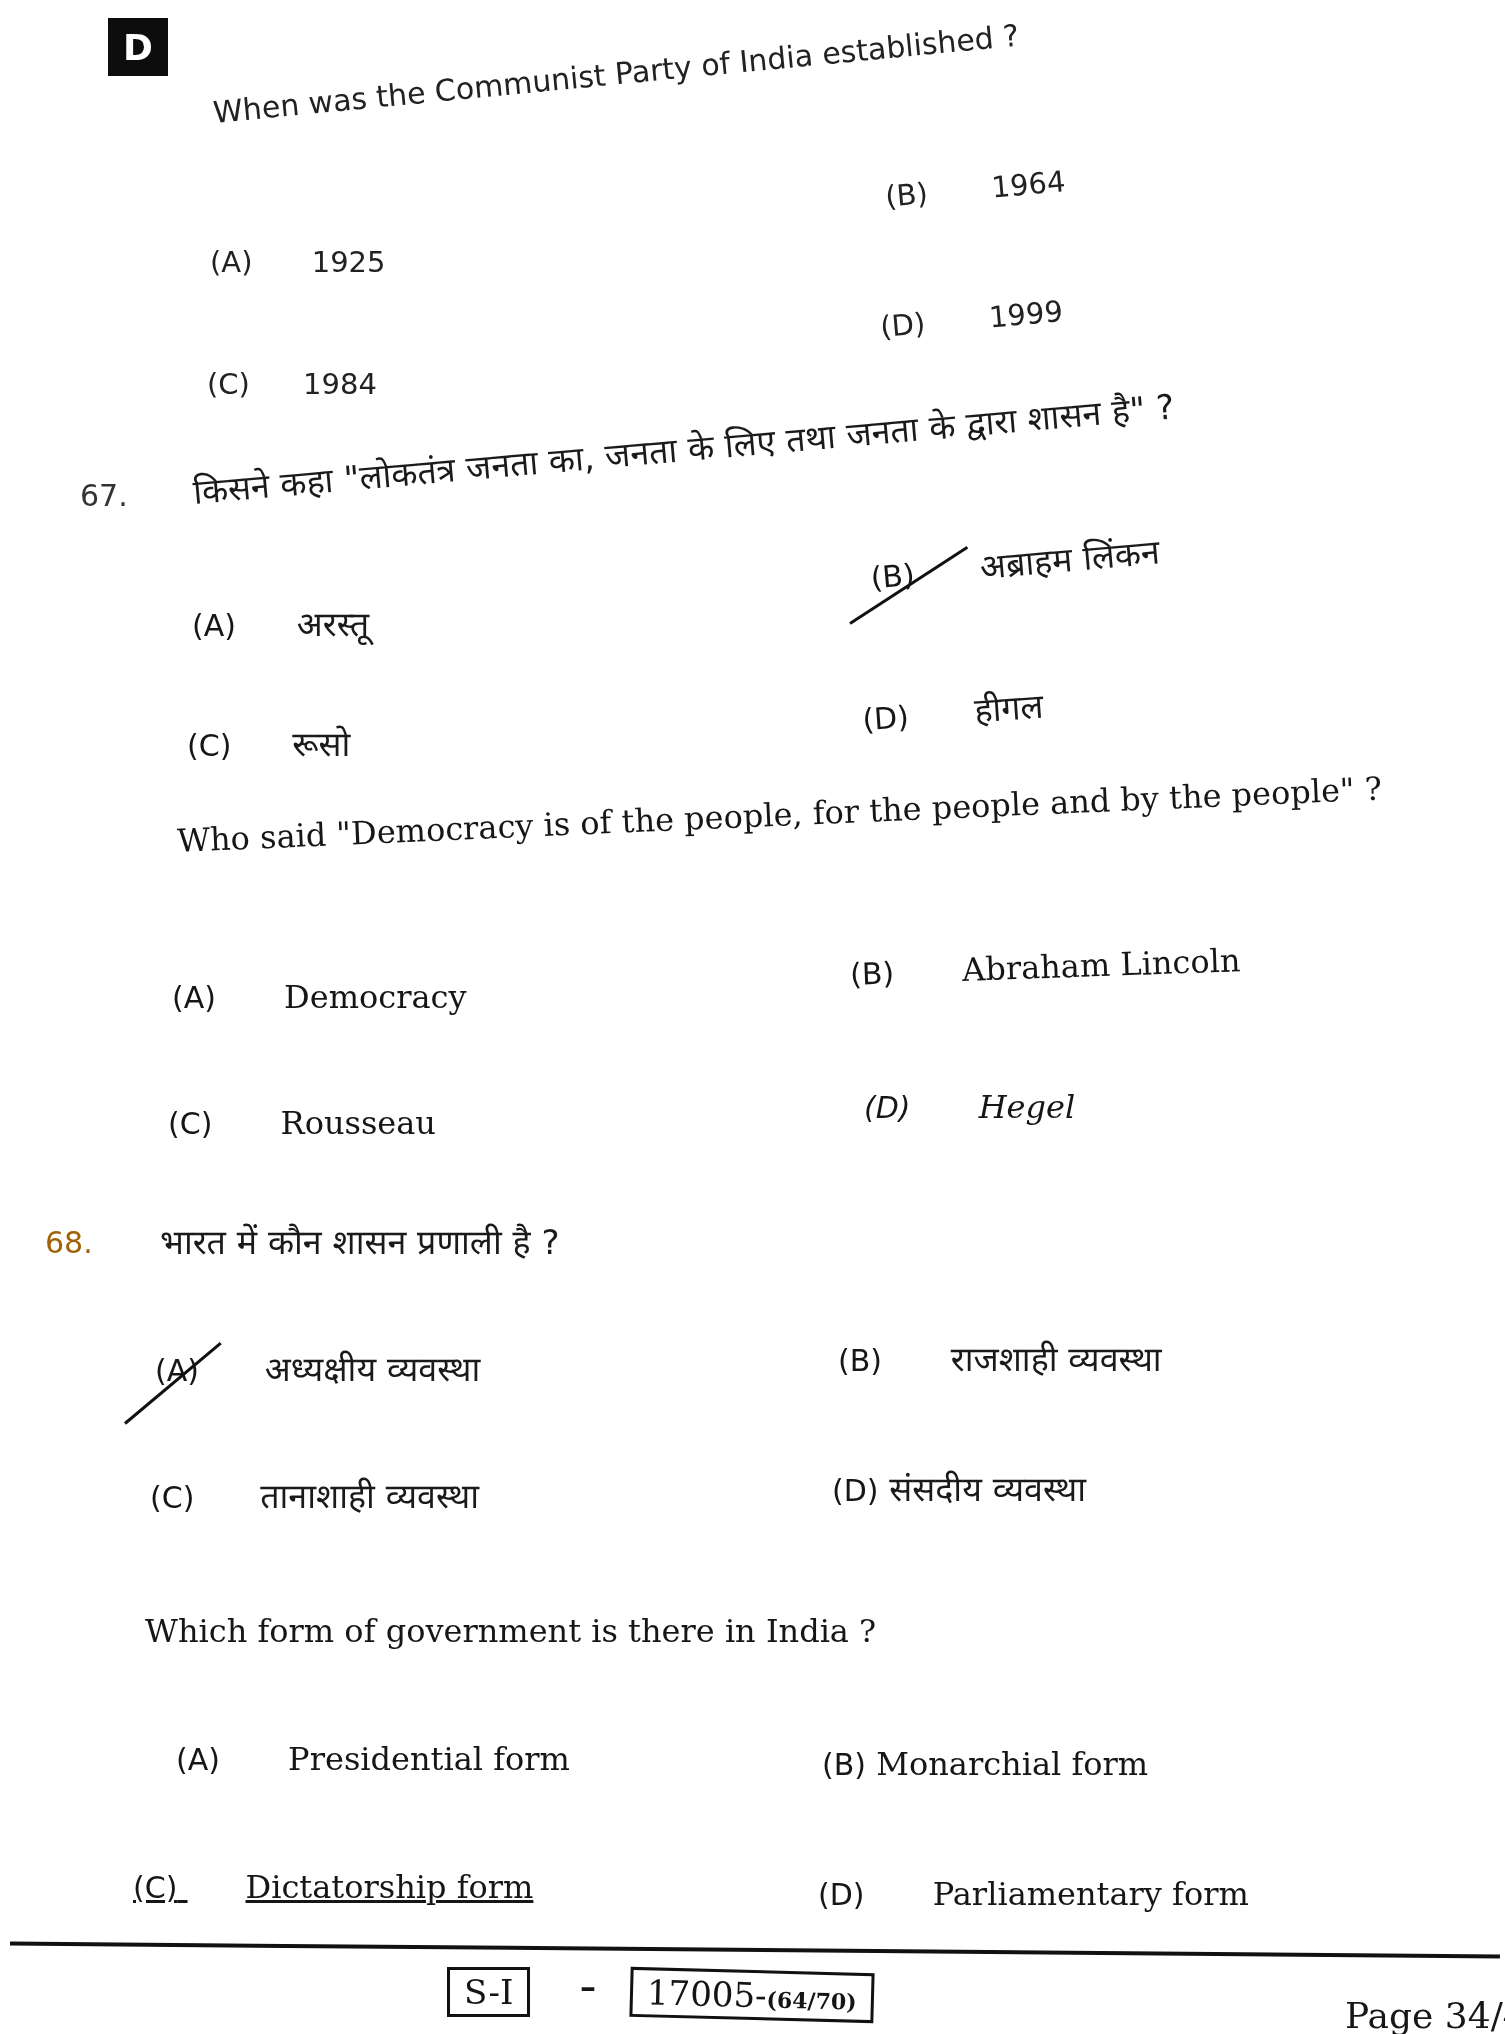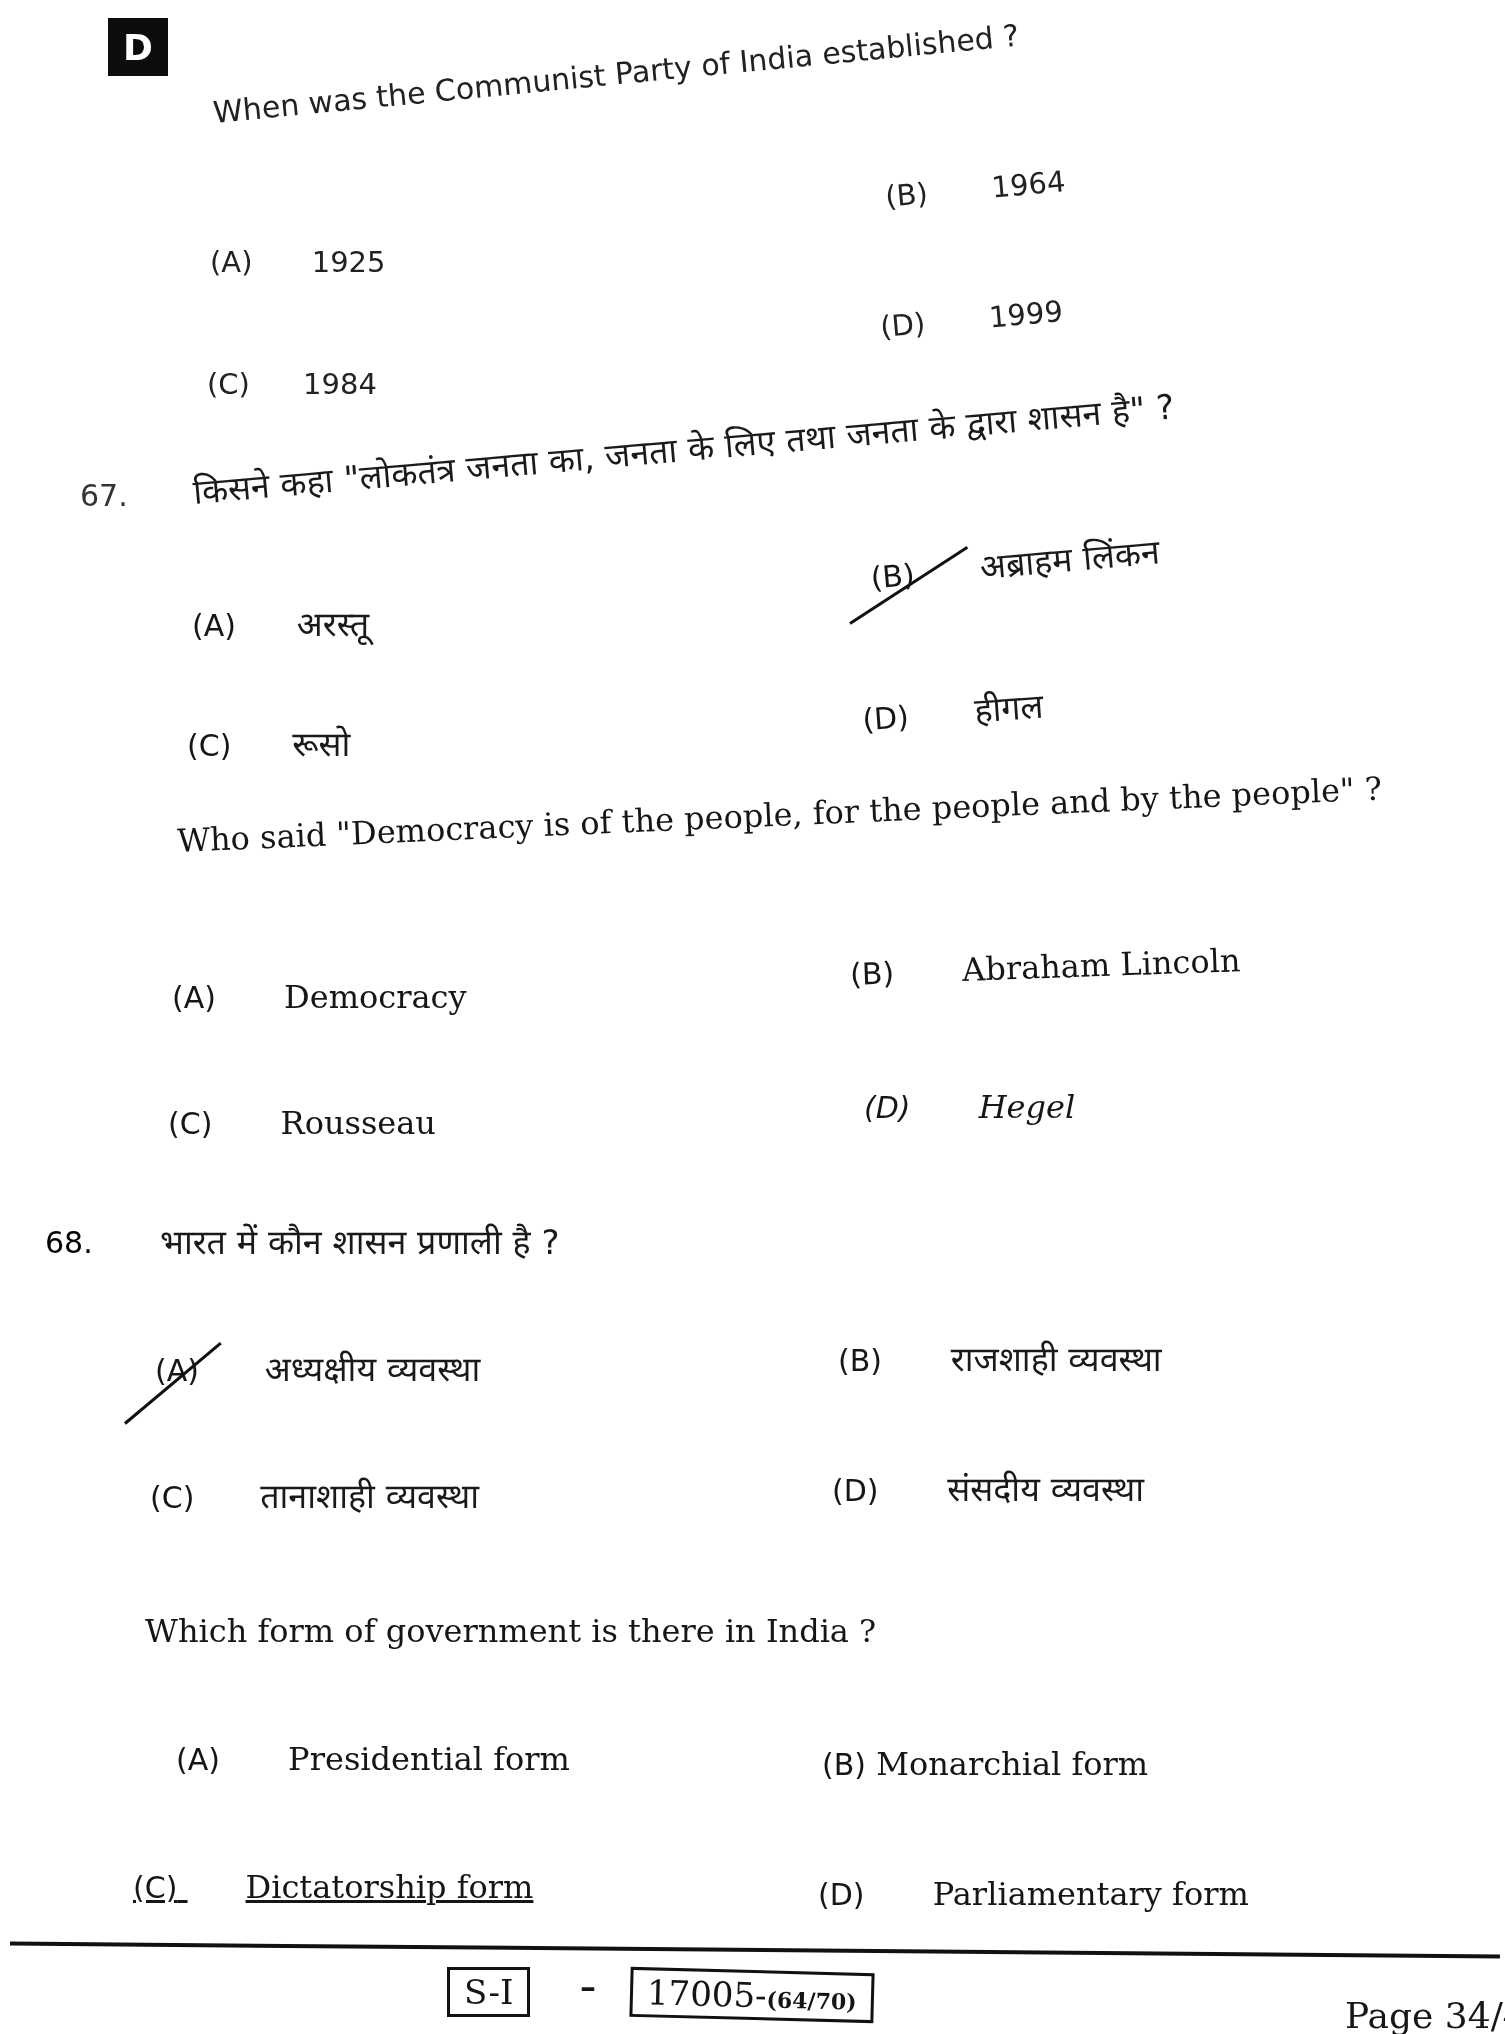--- a/index.html
+++ b/index.html
@@ -11,21 +11,21 @@
     .badge {
       left: 108px; top: 18px; width: 60px; height: 58px; background: #0d0d0d; color: #fff;
       font-family: "DejaVu Sans", sans-serif; font-weight: bold; font-size: 36px;
       display: flex; align-items: center; justify-content: center;
     }
     .q-en-old { font-family: "DejaVu Sans", sans-serif; font-size: 30px; color: #222; }
     .opt-old { font-family: "DejaVu Sans", sans-serif; font-size: 29px; color: #222; }
     .hi { font-family: "DejaVu Sans", sans-serif; font-size: 34px; color: #1a1a1a; }
     .en { font-family: "DejaVu Serif", serif; font-size: 32px; color: #161616; }
     .lbl { font-family: "DejaVu Sans", sans-serif; font-size: 30px; color: #161616; }
-    .qnum { font-family: "DejaVu Sans", sans-serif; font-size: 30px; color: #000000; }
+    .qnum { font-family: "DejaVu Sans", sans-serif; font-size: 30px; color: #a16207; }
     .strike { position: absolute; height: 3px; background: #111; transform-origin: left center; }
     .footer-line { left: 10px; top: 1948px; width: 1490px; height: 4px; background: #111; transform: rotate(0.5deg); }
     .box {
       border: 3px solid #111; font-family: "DejaVu Serif", serif; font-size: 34px; padding: 2px 14px;
       background: #fff;
     }
     .small-b { font-size: 22px; font-weight: bold; }
   </style>
 </head>
 <body>
@@ -98,21 +98,21 @@
 <div class="abs hi" style="left:838px; top:1335px;">
   <span class="lbl">(B)</span>
   <span style="margin-left:58px">राजशाही व्यवस्था</span>
 </div>
 <div class="abs hi" style="left:150px; top:1472px;">
   <span class="lbl">(C)</span>
   <span style="margin-left:55px">तानाशाही व्यवस्था</span>
 </div>
 <div class="abs hi" style="left:832px; top:1465px;">
   <span class="lbl">(D)</span>
-  <span style="margin-left:58px">संसदीय व्यवस्था</span>
+  <span style="">संसदीय व्यवस्था</span>
 </div>
 
 <div class="abs en" style="left:145px; top:1612px;">Which form of government is there in India ?</div>
 <div class="abs en" style="left:140px; top:1740px;margin-left:36px;">
   <span class="lbl">(A)</span>
   <span style="margin-left:58px">Presidential form</span>
 </div>
 <div class="abs en" style="left:822px; top:1745px;">
   <span class="lbl">(B)</span>
   <span style="">Monarchial form</span>

